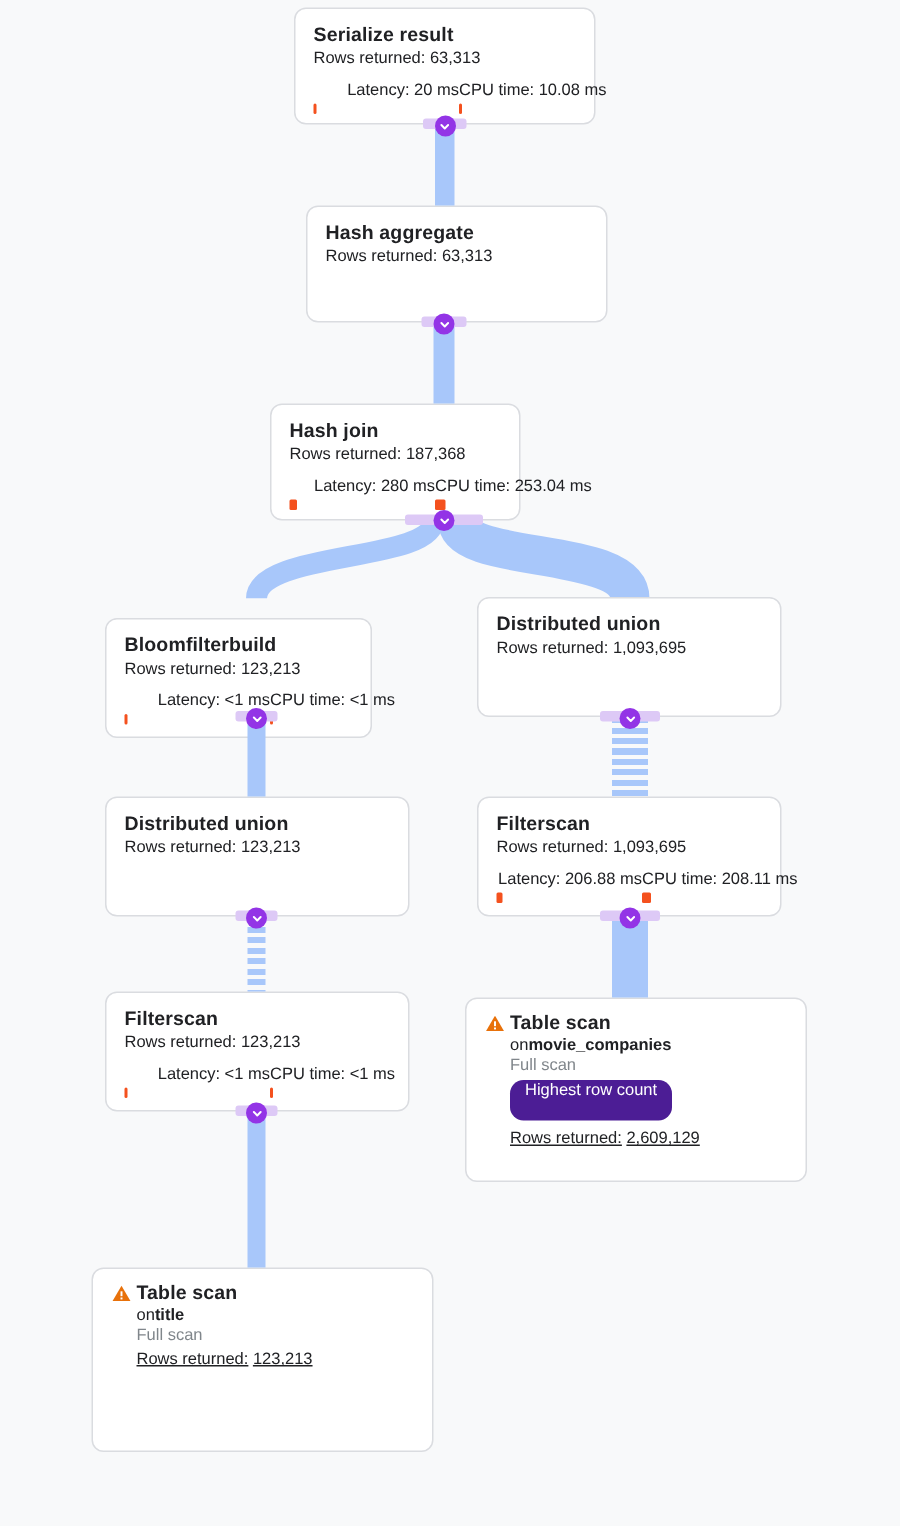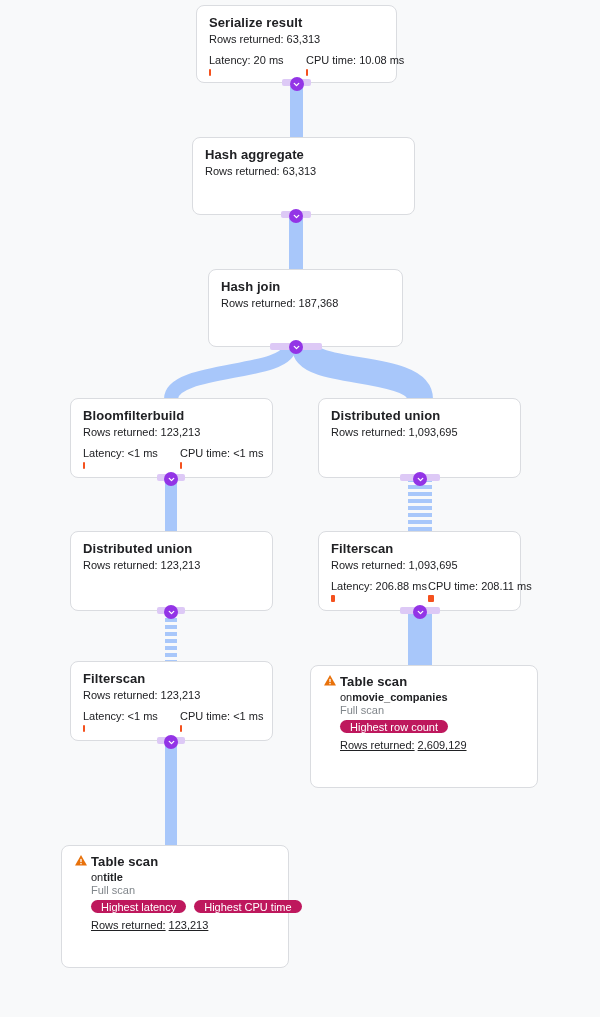--- a/index.html
+++ b/index.html
@@ -7,34 +7,34 @@
 
   
   .card{position:absolute;box-sizing:border-box;background:#ffffff;border:1px solid #dadce0;
         border-radius:8px;padding:9px 12px;font-size:11px;color:#202124;z-index:2;}
   .card .title{font-size:13px;font-weight:700;letter-spacing:.1px;margin-bottom:3px;}
   .kv>span+span{margin-left:3px;}
   .rows{margin-bottom:9px;white-space:nowrap;}
   .metrics{display:grid;grid-template-columns:97px 1fr;}
   .big .metrics{grid-template-columns:91px 1fr;}
   .metric{white-space:nowrap;}
-  .mlabel{margin-bottom:3px;}
+  .mlabel{margin-bottom:3px;text-align:right;}
   .bar{height:7px;background:#f4511e;border-radius:1px;}
 
   
   .big{padding:8px 12px;}
-  .bighead{display:flex;align-items:flex-start;}
+  .bighead{display:flex;align-items:flex-end;}
   .warn{width:14px;height:13px;margin-right:3px;flex:0 0 auto;display:inline-flex;}
   .bighead .title{margin-bottom:0;}
   .indent{padding-left:17px;}
   .sub{margin-top:2px;white-space:nowrap;}
   .sub b{font-weight:700;}
   .scan{color:#80868b;margin:1px 0 4px 0;}
   .badges{display:flex;gap:8px;margin-bottom:6px;}
-  .badge{background:#be185d;color:#ffffff;border-radius:9px;padding:1px 10px 0 10px;
+  .badge{background:#4c1d95;color:#ffffff;border-radius:9px;padding:1px 10px 14px 10px;
          font-size:11px;white-space:nowrap;}
   .big .rows{margin-bottom:8px;text-decoration:underline;}
 
   
   .edge{position:absolute;z-index:3;}
   .ribbon{position:absolute;top:0;bottom:0;left:0;right:0;}
   .ribbon.solid{background:#a8c7fa;}
   .ribbon.striped{background:repeating-linear-gradient(to bottom,
       #a8c7fa 0px,#a8c7fa 4px,rgba(0,0,0,0) 4px,rgba(0,0,0,0) 7px);}
   .band{position:absolute;top:-4px;left:-8px;right:-8px;height:7px;background:#ddc9f6;
@@ -157,31 +157,41 @@
         <div class="mlabel kv"><span>Latency:</span><span>20 ms</span></div>
         <div class="bar" style="width: 2px;"></div>
       </div>
       <div class="metric">
         <div class="mlabel kv"><span>CPU time:</span><span>10.08 ms</span></div>
         <div class="bar" style="width: 2px;"></div>
       </div>
     </div>
   </div>
 
-  <div class="card" style="left:192px;top:137px;width:223px;height:78px">
+  <div class="card" style="left:204px;top:137px;width:201px;height:78px">
     <div class="title">Hash aggregate</div>
     <div class="rows kv"><span>Rows returned:</span><span>63,313</span></div>
   </div>
 
-  <div class="card" style="left:208px;top:269px;width:195px;height:78px">
+  <div class="card" style="left:180px;top:269px;width:167px;height:78px">
     <div class="title">Hash join</div>
     <div class="rows kv"><span>Rows returned:</span><span>187,368</span></div>
-  </div>
-
-  <div class="card" style="left:70px;top:398px;width:203px;height:80px">
+    <div class="metrics">
+      <div class="metric">
+        <div class="mlabel kv"><span>Latency:</span><span>280 ms</span></div>
+        <div class="bar" style="width: 5px;"></div>
+      </div>
+      <div class="metric">
+        <div class="mlabel kv"><span>CPU time:</span><span>253.04 ms</span></div>
+        <div class="bar" style="width: 7px;"></div>
+      </div>
+    </div>
+  </div>
+
+  <div class="card" style="left:70px;top:412px;width:178px;height:80px">
     <div class="title">Bloomfilterbuild</div>
     <div class="rows kv"><span>Rows returned:</span><span>123,213</span></div>
     <div class="metrics">
       <div class="metric">
         <div class="mlabel kv"><span>Latency:</span><span>&lt;1 ms</span></div>
         <div class="bar" style="width: 2px;"></div>
       </div>
       <div class="metric">
         <div class="mlabel kv"><span>CPU time:</span><span>&lt;1 ms</span></div>
         <div class="bar" style="width: 2px;"></div>
@@ -257,21 +267,17 @@
             <path d="M1 21h22L12 2 1 21z" fill="#e8710a"></path>
             <rect x="10.8" y="9" width="2.4" height="6" fill="#fff"></rect>
             <rect x="10.8" y="16.6" width="2.4" height="2.4" fill="#fff"></rect>
           </svg>
       </span>
       <div class="title">Table scan</div>
     </div>
     <div class="indent">
       <div class="sub kv"><span>on</span><b>title</b></div>
       <div class="scan">Full scan</div>
-      <div class="badges">
-        <span class="badge">Highest latency</span>
-        <span class="badge">Highest CPU time</span>
-      </div>
       <div class="rows kv"><span>Rows returned:</span><span>123,213</span></div>
     </div>
   </div>
 
 </div>
 
 </body></html>

